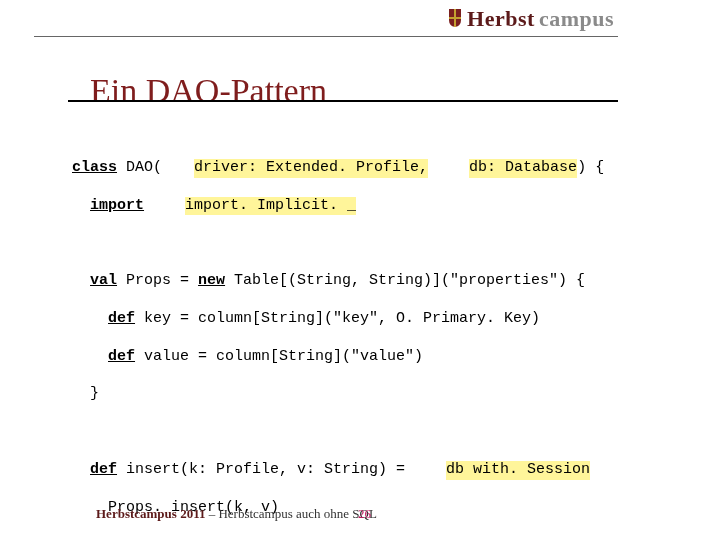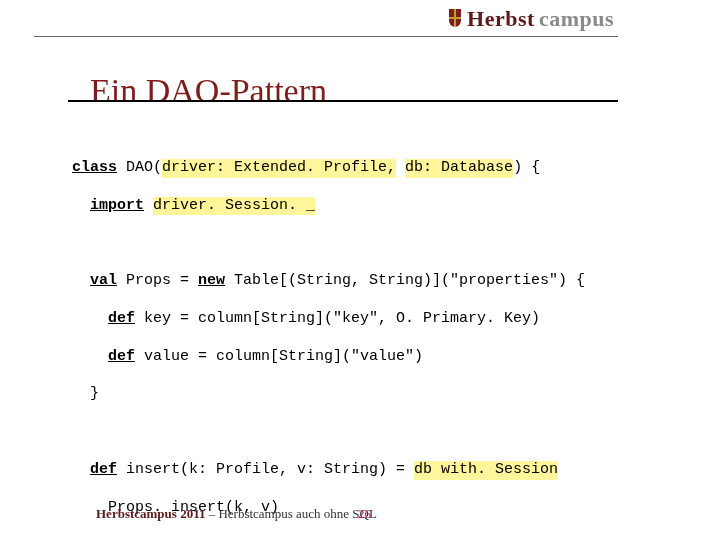--- a/index.html
+++ b/index.html
@@ -10,21 +10,21 @@
   .logo-wrap { position: absolute; right: 38px; top: 6px; display: flex; align-items: baseline; gap: 4px; }
   .logo-h { font-family: Georgia, serif; font-size: 22px; font-weight: bold; color: #5c1a1a; letter-spacing: 0.5px; }
   .logo-h.gray { color: #8a8a8a; }
   .logo-icon { width: 16px; height: 20px; display: inline-block; position: relative; top: 2px; }
   .logo-icon svg { display: block; }
   .title { position: absolute; left: 90px; top: 60px; font-size: 34px; font-weight: 400; color: #7f1d1d; margin-top: 12px; }
   .hr-title { position: absolute; left: 68px; right: 34px; top: 100px; height: 2px; background: #000; }
   .code { position: absolute; left: 72px; top: 140px; font-family: Consolas, 'Courier New', monospace; font-size: 15px; line-height: 1.25; color: #000; white-space: pre; }
   .code .row { height: 19px; position: relative; }
   .kw { font-weight: bold; text-decoration: underline; }
-  .hl { background: #fff59a; display: inline-block; }
+  .hl { background: #fff59a; display: inline-block; margin-left: 32px; }
   .footer { position: absolute; left: 96px; bottom: 18px; font-size: 13px; color: #333; }
   .footer .bold { font-weight: bold; color: #5c1a1a; }
   .footer .num { position: absolute; left: 262px; color: #be185d; }
 </style>
 </head>
 <body>
 
 <div class="page">
 
   <div class="topbar">
@@ -40,21 +40,21 @@
         <span class="logo-h gray">campus</span>
     </div>
   </div>
   <div class="hr-top"></div>
 
   <div class="title">Ein DAO-Pattern</div>
   <div class="hr-title"></div>
 
   <div class="code">
 <div class="row"><span class="kw">class</span><span> DAO(</span><span class="hl">driver: Extended. Profile,</span><span> </span><span class="hl">db: Database</span><span>) {</span></div>
-<div class="row"><span>  </span><span class="kw">import</span><span> </span><span class="hl">driver. Session. _</span></div>
+<div class="row"><span>  </span><span class="kw">import</span><span> </span><span class="hl">import. Implicit. _</span></div>
 <div class="row"></div>
 <div class="row"><span>  </span><span class="kw">val</span><span> Props = </span><span class="kw">new</span><span> Table[(String, String)]("properties") {</span></div>
 <div class="row"><span>    </span><span class="kw">def</span><span> key = column[String]("key", O. Primary. Key)</span></div>
 <div class="row"><span>    </span><span class="kw">def</span><span> value = column[String]("value")</span></div>
 <div class="row"><span>  }</span></div>
 <div class="row"></div>
 <div class="row"><span>  </span><span class="kw">def</span><span> insert(k: Profile, v: String) = </span><span class="hl">db with. Session</span></div>
 <div class="row"><span>    Props. insert(k, v)</span></div>
 
 

